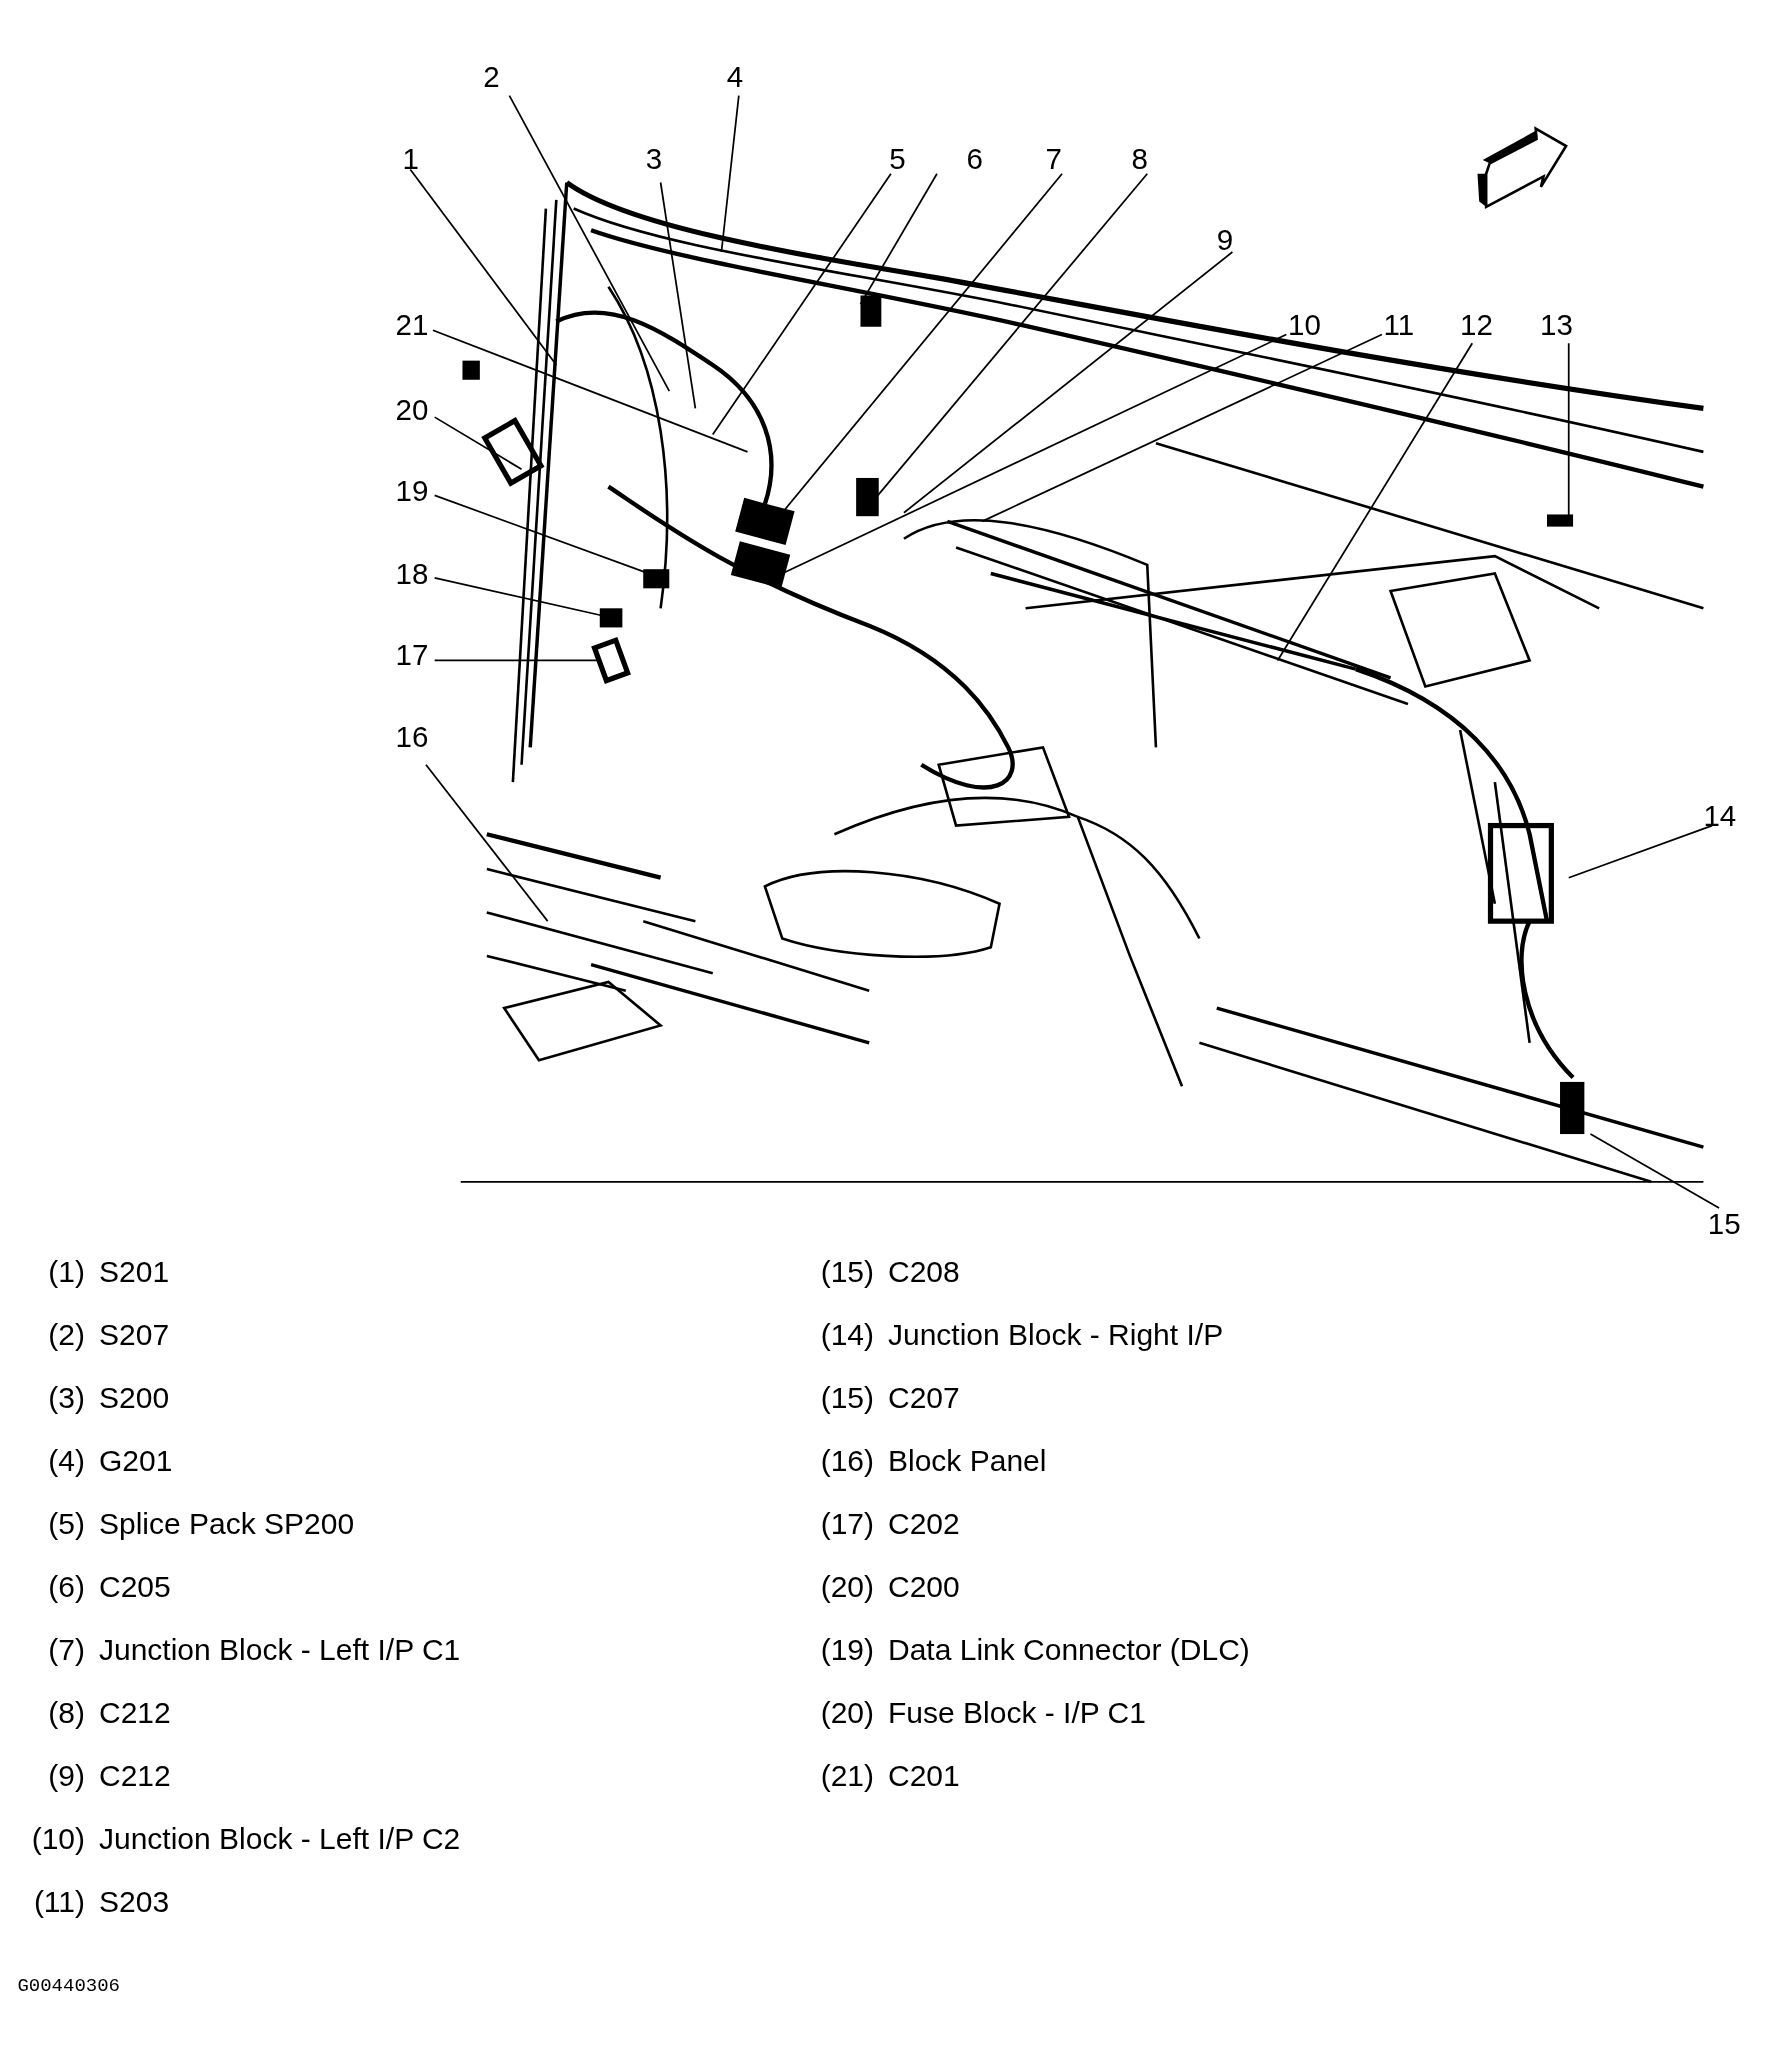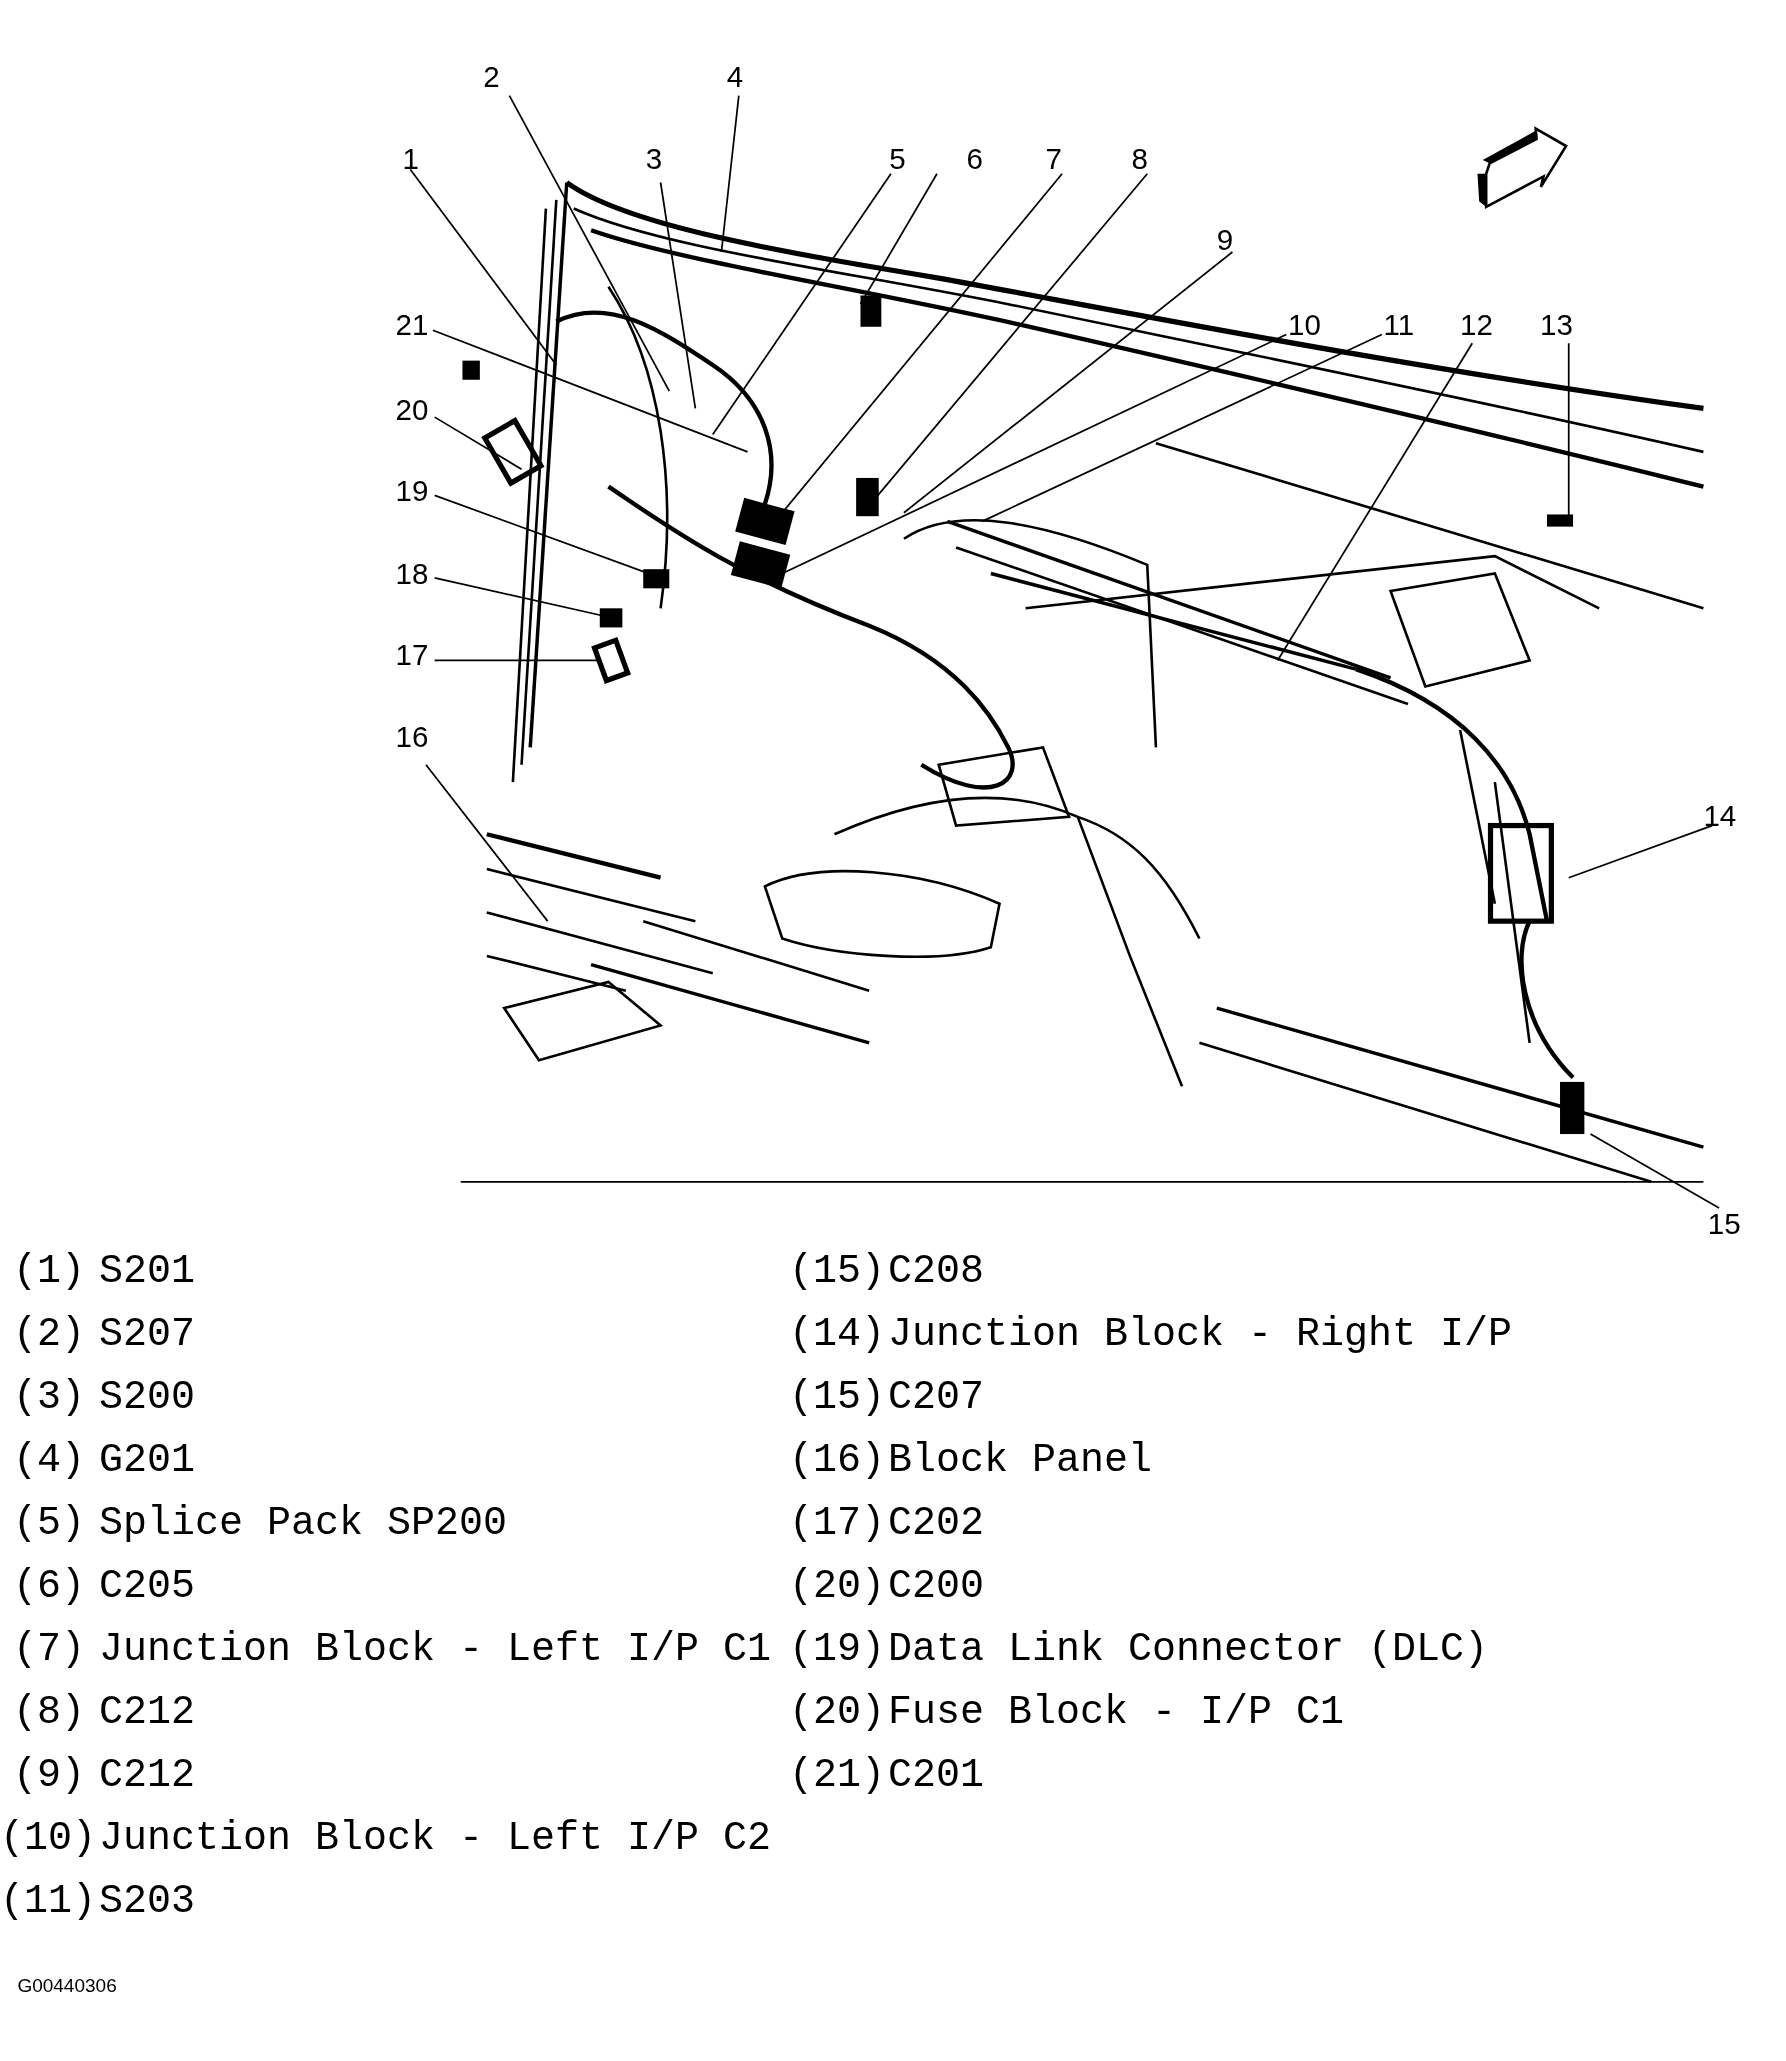--- a/index.html
+++ b/index.html
@@ -1,25 +1,25 @@
 <!DOCTYPE html>
 <html style="font-size:14px"><head>
 <meta charset="utf-8">
 <style>
   html, body { margin: 0; padding: 0; background: #ffffff; }
   body { width: 1787px; height: 2061px; position: relative; overflow: hidden; color: #000; }
   #drawing { position: absolute; left: 0; top: 0; width: 1787px; height: 1234px; }
   #drawing text.callout { font-family: "Liberation Sans", sans-serif; font-size: 34px; fill: #000; }
-  .legend { position: absolute; font-family: Liberation Mono, monospace; font-size: 40px; line-height: 63px; }
+  .legend { position: absolute; font-family: Liberation Sans, sans-serif; font-size: 30px; line-height: 63px; }
   .legend-item { white-space: nowrap; height: 63px; position: relative; }
   .legend-num { display: inline-block; width: 85px; text-align: right; }
   .legend-label { display: inline-block; margin-left: 14px; }
   #legend-left { left: 0; top: 1240px; }
   #legend-right { left: 789px; top: 1240px; }
-  #figure-id { position: absolute; left: 17.4px; top: 1975px; font-family: Liberation Sans, sans-serif; font-size: 19px; }
+  #figure-id { position: absolute; left: 17.4px; top: 1975px; font-family: Liberation Mono, monospace; font-size: 19px; }
 </style>
 </head>
 <body>
 
 <svg id="drawing" viewBox="0 0 2056 1420" xmlns="http://www.w3.org/2000/svg">
 
   <g>
     <path d="M1710 200 L1710 238 L1776 203 L1773 215 L1802 168 L1767 148 L1768 160 L1714 188 Z" fill="#fff" stroke="#000" stroke-width="3"></path>
     <path d="M1700 200 L1710 200 L1710 238 L1702 232 Z M1714 188 L1768 160 L1768 150 L1706 184 Z" fill="#000"></path>
   </g>

